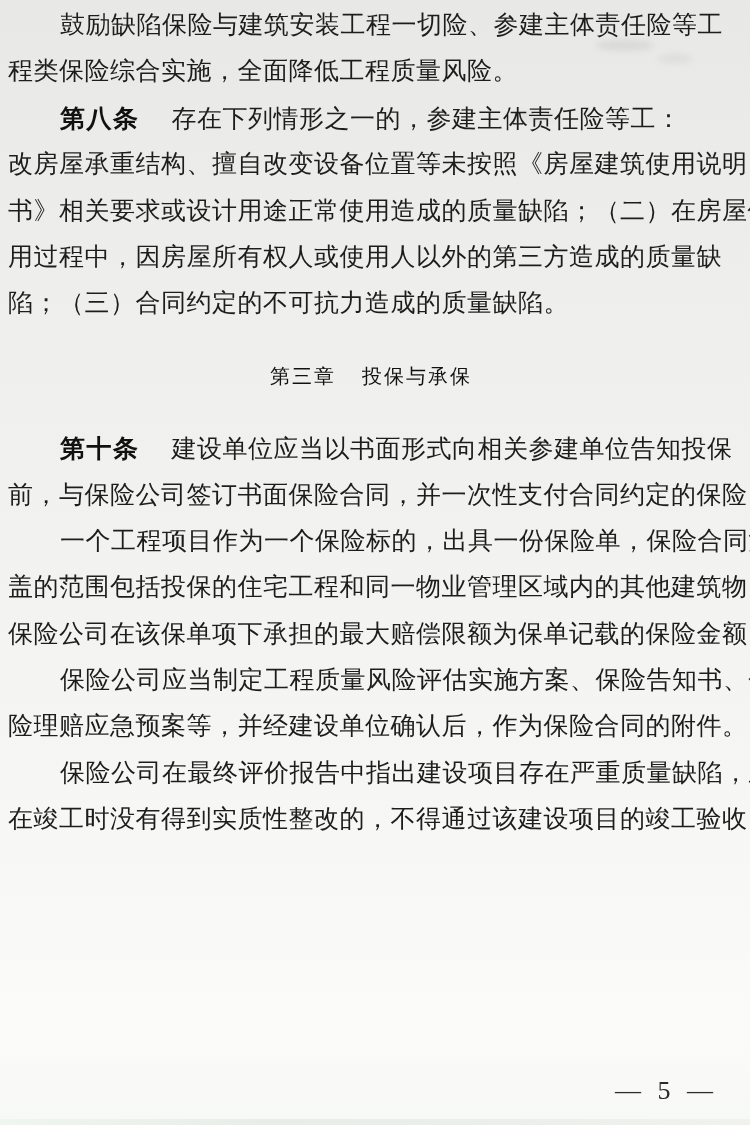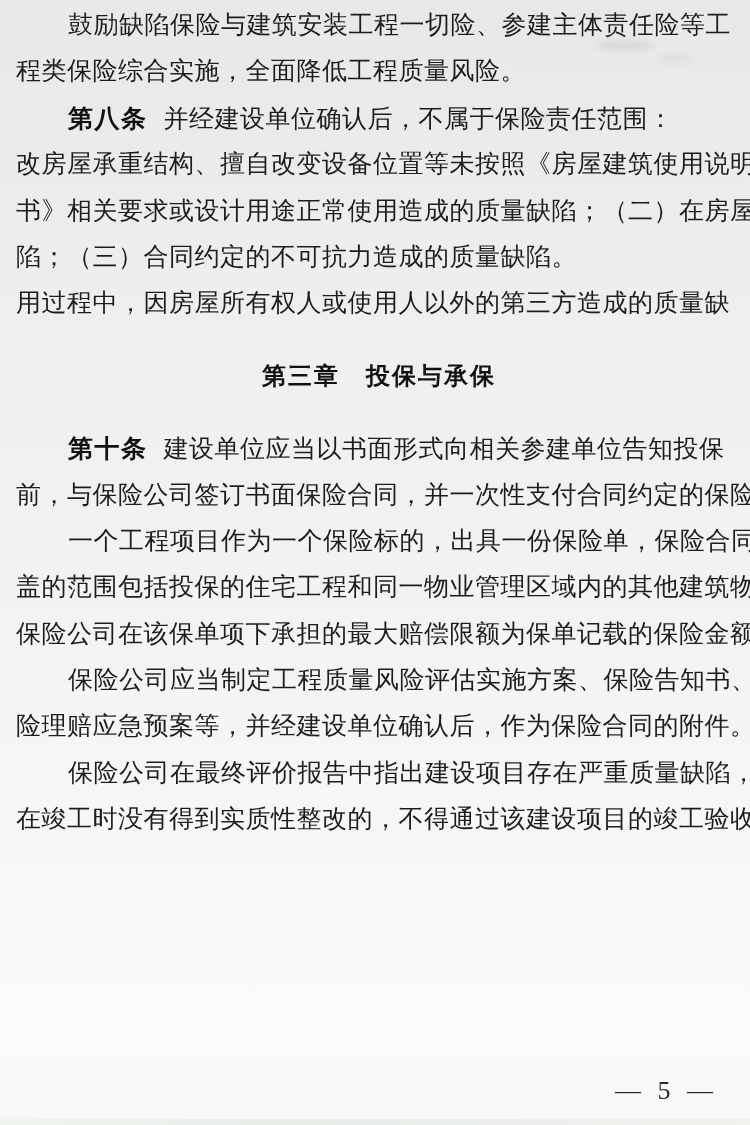--- a/index.html
+++ b/index.html
@@ -12,47 +12,47 @@
   .page {
     position: relative;
     width: 750px;
     height: 1125px;
     background: linear-gradient(180deg, #e8e8e6 0%, #eeeeec 25%, #f4f4f2 60%, #fbfbf9 92%, #f7f9f6 100%);
     font-family: "Liberation Serif", "DejaVu Serif", serif;
     color: #1d1d1d;
   }
   .doc {
     position: absolute;
-    left: 16px;
+    left: 8px;
     top: 2px;
     width: 726px;
     font-size: 25px;
     line-height: 46.4px;
     letter-spacing: 0.5px;
   }
   .line {
     white-space: nowrap;
     height: 46.4px;
   }
   .indent {
     text-indent: 52px;
   }
   .term {
     font-family: "Liberation Sans", "DejaVu Sans", sans-serif;
     font-weight: 700;
     color: #111;
-    margin-right: 16px;
+    margin-right: 32px;
     letter-spacing: 1.5px;
   }
   .chapter {
     text-align: center;
     margin: 26px 0;
     font-family: "Liberation Sans", "DejaVu Sans", sans-serif;
-    font-weight: 700;
-    font-size: 24px;
+    font-weight: 400;
+    font-size: 20px;
     color: #111;
     letter-spacing: 2px;
     height: 46.4px;
     white-space: nowrap;
   }
   .chapter-number {
     margin-right: 26px;
   }
   .pagenum {
     position: absolute;
@@ -92,28 +92,28 @@
   <div class="artifact artifact-c"></div>
 
   <div class="doc">
 
     <div>
       <div class="line indent">鼓励缺陷保险与建筑安装工程一切险、参建主体责任险等工</div>
       <div class="line">程类保险综合实施，全面降低工程质量风险。</div>
     </div>
 
     <div>
-      <div class="line indent"><span class="term">第八条</span><span>并经建设单位确认后，不属于保险责任范围：</span></div>
+      <div class="line indent"><span class="term">第八条</span><span>存在下列情形之一的，参建主体责任险等工：</span></div>
     </div>
 
     <div>
       <div class="line">改房屋承重结构、擅自改变设备位置等未按照《房屋建筑使用说明</div>
       <div class="line">书》相关要求或设计用途正常使用造成的质量缺陷；（二）在房屋使</div>
+      <div class="line">用过程中，因房屋所有权人或使用人以外的第三方造成的质量缺</div>
       <div class="line">陷；（三）合同约定的不可抗力造成的质量缺陷。</div>
-      <div class="line">用过程中，因房屋所有权人或使用人以外的第三方造成的质量缺</div>
     </div>
 
 
     <div class="chapter">
       <span class="chapter-number">第三章</span><span>投保与承保</span>
     </div>
 
     <div>
       <div class="line indent"><span class="term">第十条</span><span>建设单位应当以书面形式向相关参建单位告知投保</span></div>
       <div class="line">前，与保险公司签订书面保险合同，并一次性支付合同约定的保险</div>

